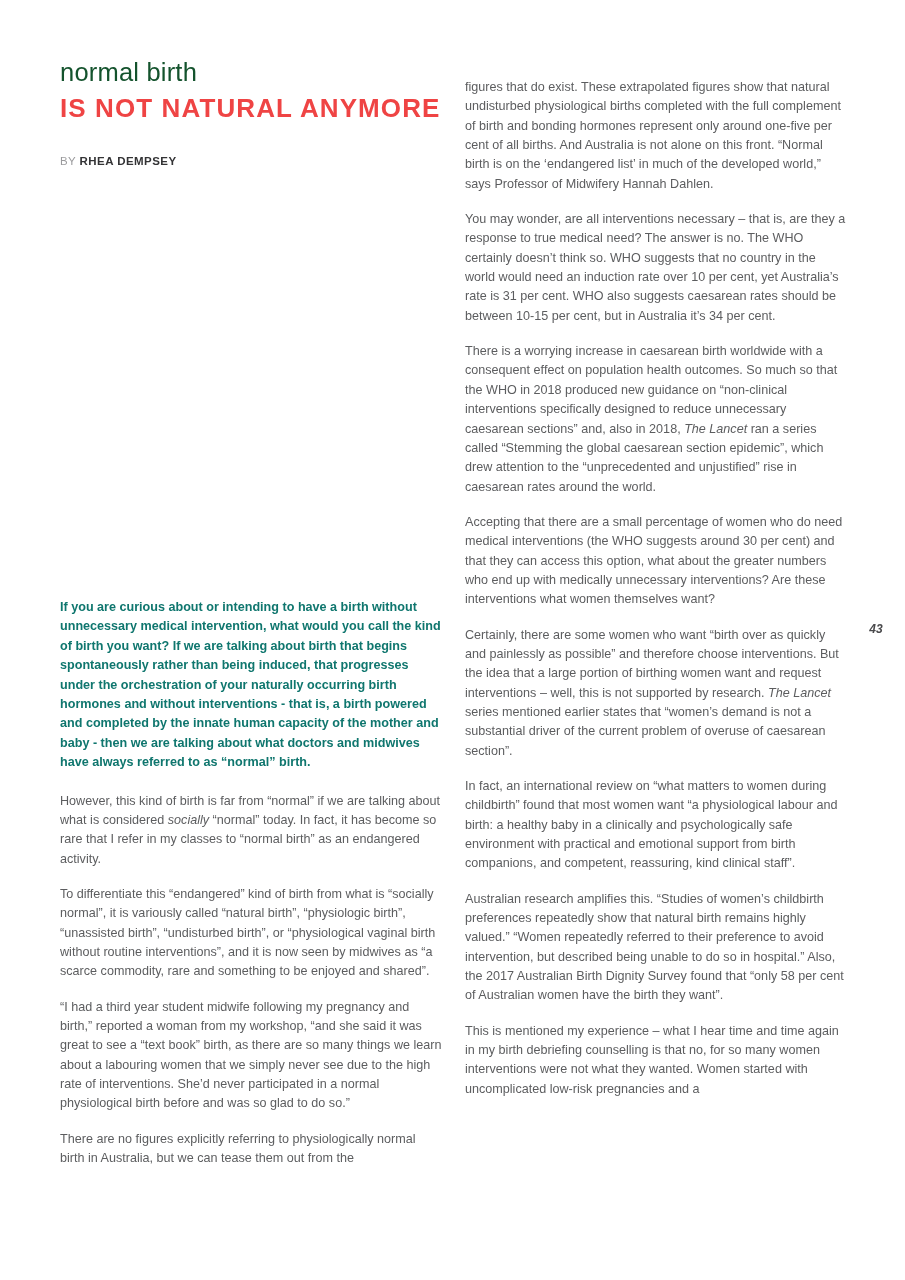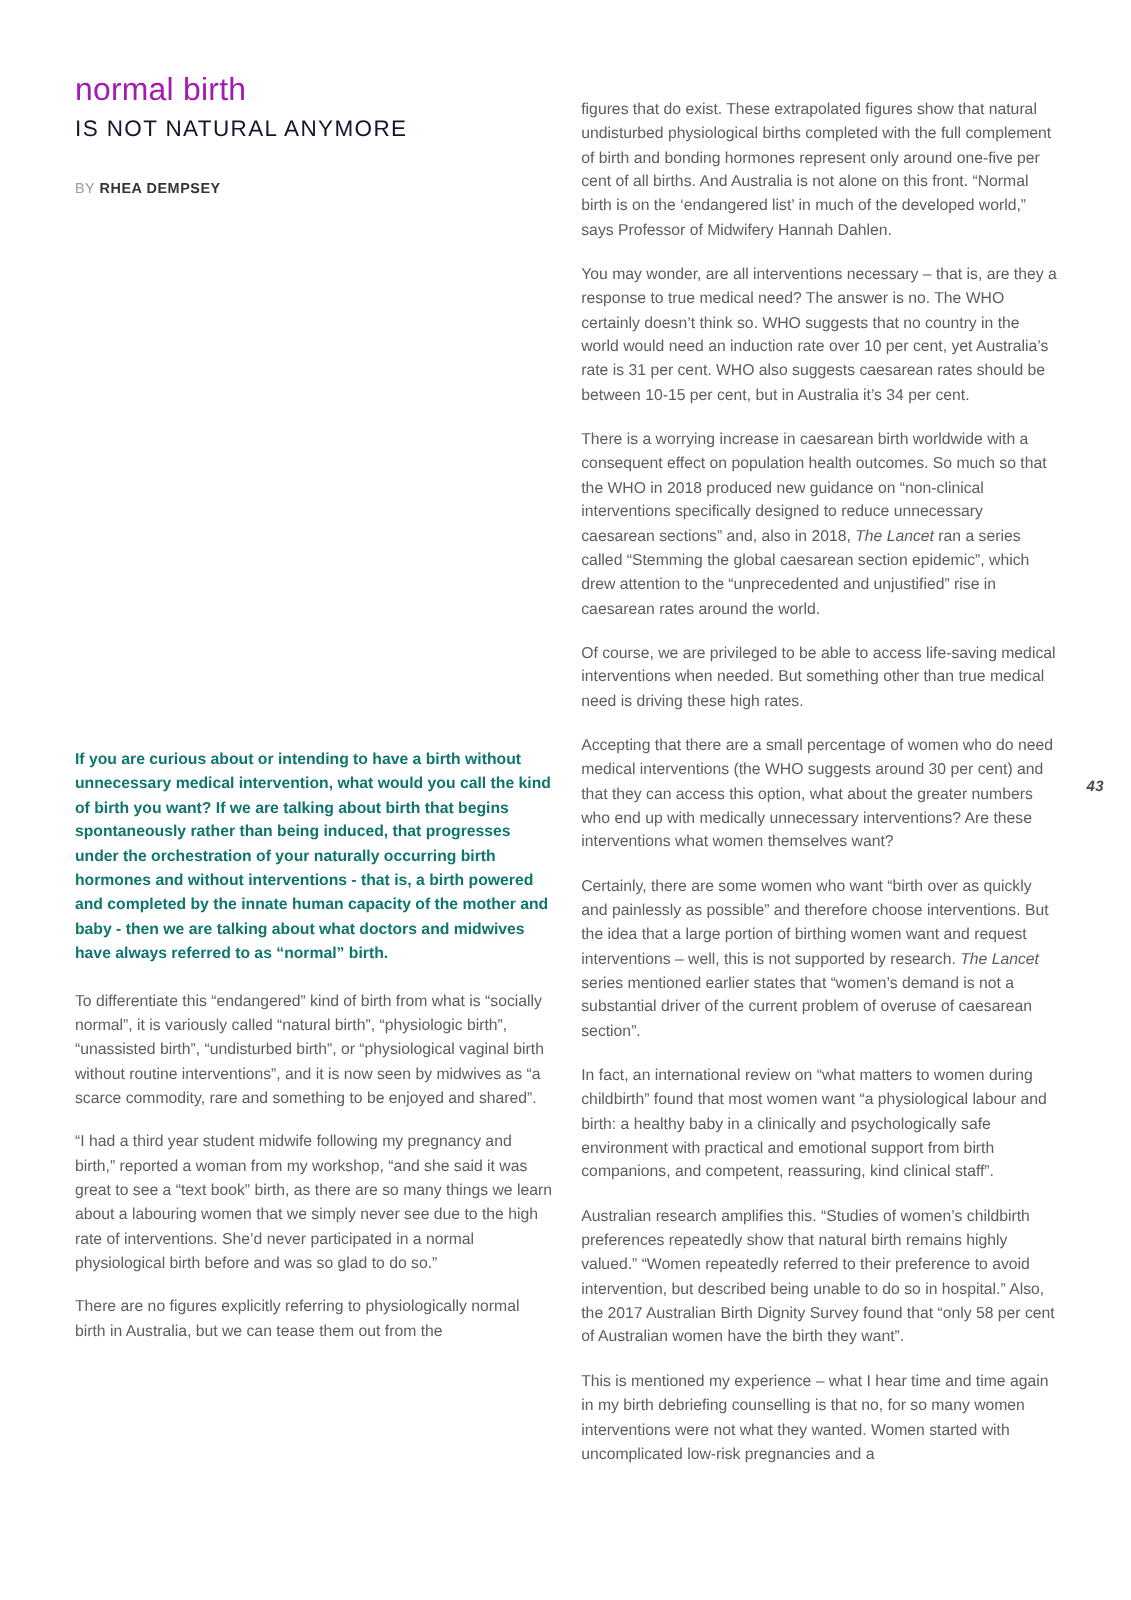--- a/index.html
+++ b/index.html
@@ -27,30 +27,30 @@
   
   .masthead {
     position: absolute;
     left: 60px;
     top: 58px;
     width: 390px;
   }
   .title-main {
     font-size: 25.5px;
     font-weight: 300;
-    color: #a21caf;
+    color: #14532d;
     letter-spacing: 0.2px;
     line-height: 1.12;
     margin: 0;
     font-family: "Liberation Sans", sans-serif;
   }
   .title-sub {
-    font-size: 18px;
-    font-weight: 400;
-    color: #0f172a;
+    font-size: 26px;
+    font-weight: 700;
+    color: #ef4444;
     letter-spacing: 1.1px;
     line-height: 1.2;
     margin: 6px 0 0 0;
   }
   .byline {
     margin-top: 31px;
     font-size: 11.5px;
     letter-spacing: 0.35px;
     white-space: nowrap;
   }
@@ -115,30 +115,30 @@
   <div class="masthead">
     <h1 class="title-main">normal birth</h1>
     <h2 class="title-sub">IS NOT NATURAL ANYMORE</h2>
     <div class="byline">
       <span class="by-word">BY</span><span class="by-word">&nbsp;</span><span class="author">RHEA DEMPSEY</span>
     </div>
   </div>
 
   <div class="col col-left" id="col-left">
       <p class="body lead">If you are curious about or intending to have a birth without unnecessary medical intervention, what would you call the kind of birth you want? If we are talking about birth that begins spontaneously rather than being induced, that progresses under the orchestration of your naturally occurring birth hormones and without interventions - that is, a birth powered and completed by the innate human capacity of the mother and baby - then we are talking about what doctors and midwives have always referred to as “normal” birth.</p>
+      <p class="body">However, this kind of birth is far from “normal” if we are talking about what is considered <em class="it">socially</em> “normal” today. In fact, it has become so rare that I refer in my classes to “normal birth” as an endangered activity.</p>
       <p class="body">To differentiate this “endangered” kind of birth from what is “socially normal”, it is variously called “natural birth”, “physiologic birth”, “unassisted birth”, “undisturbed birth”, or “physiological vaginal birth without routine interventions”, and it is now seen by midwives as “a scarce commodity, rare and something to be enjoyed and shared”.</p>
       <p class="body">“I had a third year student midwife following my pregnancy and birth,” reported a woman from my workshop, “and she said it was great to see a “text book” birth, as there are so many things we learn about a labouring women that we simply never see due to the high rate of interventions. She’d never participated in a normal physiological birth before and was so glad to do so.”</p>
       <p class="body">There are no figures explicitly referring to physiologically normal birth in Australia, but we can tease them out from the</p>
     </div>
 
   <div class="col col-right" id="col-right">
       <p class="body">figures that do exist. These extrapolated figures show that natural undisturbed physiological births completed with the full complement of birth and bonding hormones represent only around one-five per cent of all births. And Australia is not alone on this front. “Normal birth is on the ‘endangered list’ in much of the developed world,” says Professor of Midwifery Hannah Dahlen.</p>
       <p class="body">You may wonder, are all interventions necessary – that is, are they a response to true medical need? The answer is no. The WHO certainly doesn’t think so. WHO suggests that no country in the world would need an induction rate over 10 per cent, yet Australia’s rate is 31 per cent. WHO also suggests caesarean rates should be between 10-15 per cent, but in Australia it’s 34 per cent.</p>
       <p class="body">There is a worrying increase in caesarean birth worldwide with a consequent effect on population health outcomes. So much so that the WHO in 2018 produced new guidance on “non-clinical interventions specifically designed to reduce unnecessary caesarean sections” and, also in 2018, <em class="it">The Lancet</em> ran a series called “Stemming the global caesarean section epidemic”, which drew attention to the “unprecedented and unjustified” rise in caesarean rates around the world.</p>
-      <p class="body">Of course, we are privileged to be able to access life-saving medical interventions when needed. But something other than true medical need is driving these high rates.</p>
       <p class="body">Accepting that there are a small percentage of women who do need medical interventions (the WHO suggests around 30 per cent) and that they can access this option, what about the greater numbers who end up with medically unnecessary interventions? Are these interventions what women themselves want?</p>
       <p class="body">Certainly, there are some women who want “birth over as quickly and painlessly as possible” and therefore choose interventions. But the idea that a large portion of birthing women want and request interventions – well, this is not supported by research. <em class="it">The Lancet</em> series mentioned earlier states that “women’s demand is not a substantial driver of the current problem of overuse of caesarean section”.</p>
       <p class="body">In fact, an international review on “what matters to women during childbirth” found that most women want “a physiological labour and birth: a healthy baby in a clinically and psychologically safe environment with practical and emotional support from birth companions, and competent, reassuring, kind clinical staff”.</p>
       <p class="body">Australian research amplifies this. “Studies of women’s childbirth preferences repeatedly show that natural birth remains highly valued.” “Women repeatedly referred to their preference to avoid intervention, but described being unable to do so in hospital.” Also, the 2017 Australian Birth Dignity Survey found that “only 58 per cent of Australian women have the birth they want”.</p>
       <p class="body">This is mentioned my experience – what I hear time and time again in my birth debriefing counselling is that no, for so many women interventions were not what they wanted. Women started with uncomplicated low-risk pregnancies and a</p>
     </div>
 
   <div class="folio">43</div>
 
 </div>

